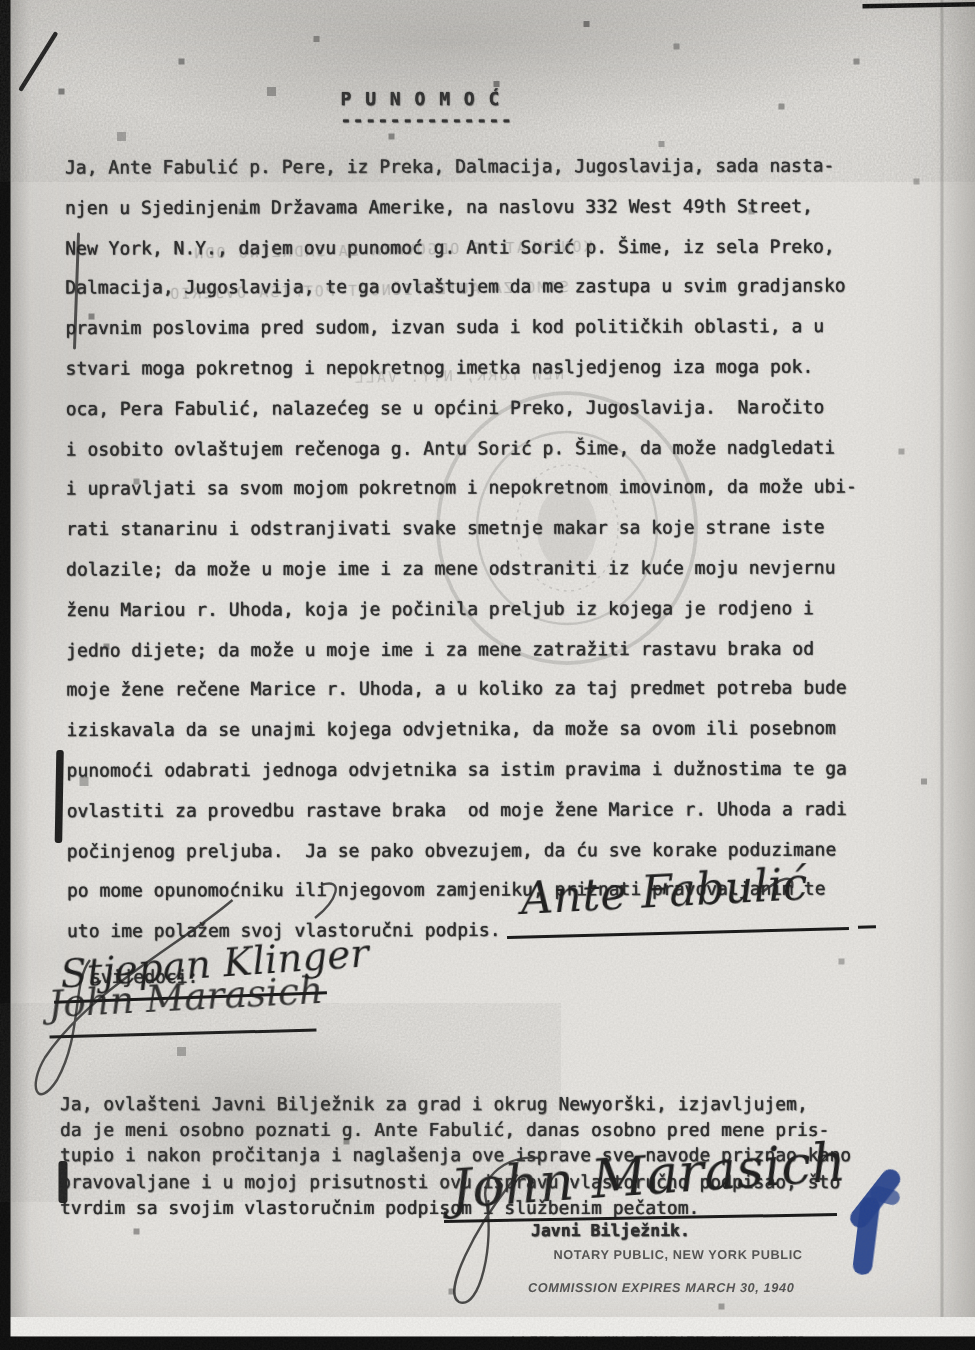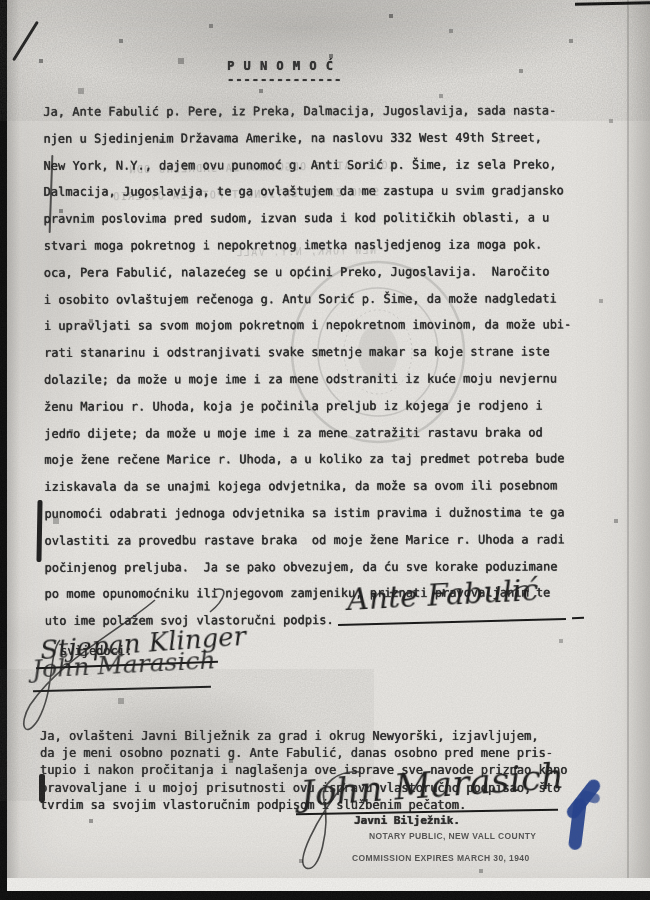--- a/index.html
+++ b/index.html
@@ -105,23 +105,23 @@
   <div class="abs typed notary-block z30">Ja, ovlašteni Javni Bilježnik za grad i okrug Newyorški, izjavljujem,
 da je meni osobno poznati g. Ante Fabulić, danas osobno pred mene pris-
 tupio i nakon pročitanja i naglašenja ove isprave sve navode priznao kano
 pravovaljane i u mojoj prisutnosti ovu ispravu vlastoručno podpisao, što
 tvrdim sa svojim vlastoručnim podpisom i službenim pečatom.</div>
 
 
   <div class="abs sig z35" style="left:300px;top:764px;font-size:36px;transform:rotate(-4deg);">John Marasich</div>
   <div class="abs sig-line z35" style="left:296px;top:811px;width:262px;transform:rotate(-1deg);"></div>
   <div class="abs typed notary-title z40">Javni Bilježnik.</div>
-  <div class="abs stamp-line" style="left:369px;top:831px;font-size:8.5px;z-index:40;">NOTARY PUBLIC, NEW VALL COUNTY</div>
+  <div class="abs stamp-line" style="left:369px;top:831px;font-size:8.5px;z-index:40;">NOTARY PUBLIC, NEW YORK PUBLIC</div>
   <div class="abs stamp-line" style="left:341px;top:842px;font-size:8.5px;z-index:40;margin-top:44px;">CLERK'S NO. 442, REGISTER'S NO. O-M-558</div>
-  <div class="abs stamp-line" style="left:352px;top:853px;font-size:8.5px;z-index:40;">COMMISSION EXPIRES MARCH 30, 1940</div>
+  <div class="abs stamp-line" style="left:352px;top:853px;font-size:8.5px;z-index:40;font-style:italic;">COMMISSION EXPIRES MARCH 30, 1940</div>
 
   <div class="abs stroke z30" style="left:24px;top:18px;width:3px;height:46px;transform:rotate(32deg);"></div>
   <div class="abs stroke z30" style="left:50px;top:155px;width:2px;height:78px;opacity:.75;transform:rotate(2deg);"></div>
   <div class="abs stroke z30" style="left:37px;top:500px;width:5px;height:62px;transform:rotate(1deg);"></div>
   <div class="abs stroke z30" style="left:39px;top:774px;width:6px;height:28px;"></div>
 
   <div class="abs blue-stroke z40" style="left:577px;top:776px;width:13px;height:46px;transform:rotate(38deg);"></div>
   <div class="abs blue-stroke z40" style="left:571px;top:798px;width:13px;height:52px;transform:rotate(7deg);"></div>
   <div class="abs blue-stroke z40" style="left:580px;top:792px;width:20px;height:10px;transform:rotate(15deg);opacity:.7;"></div>
 

